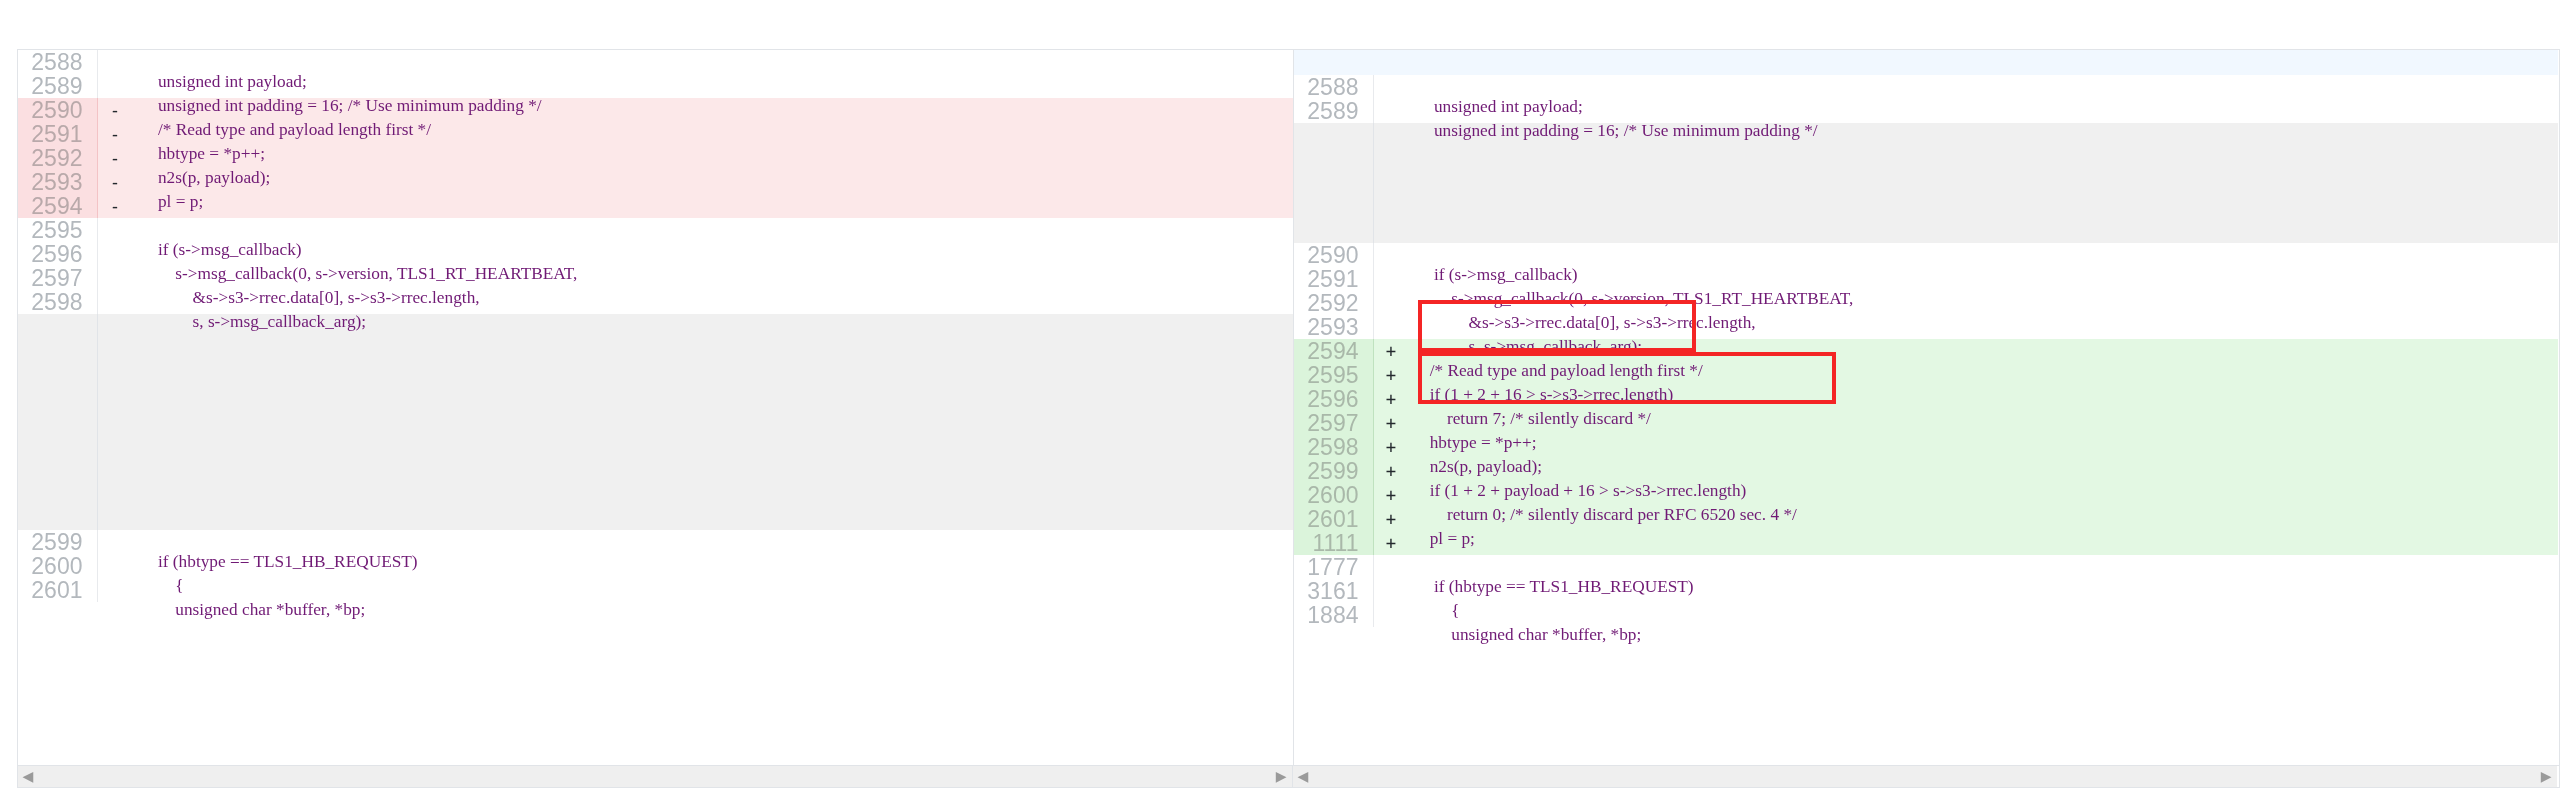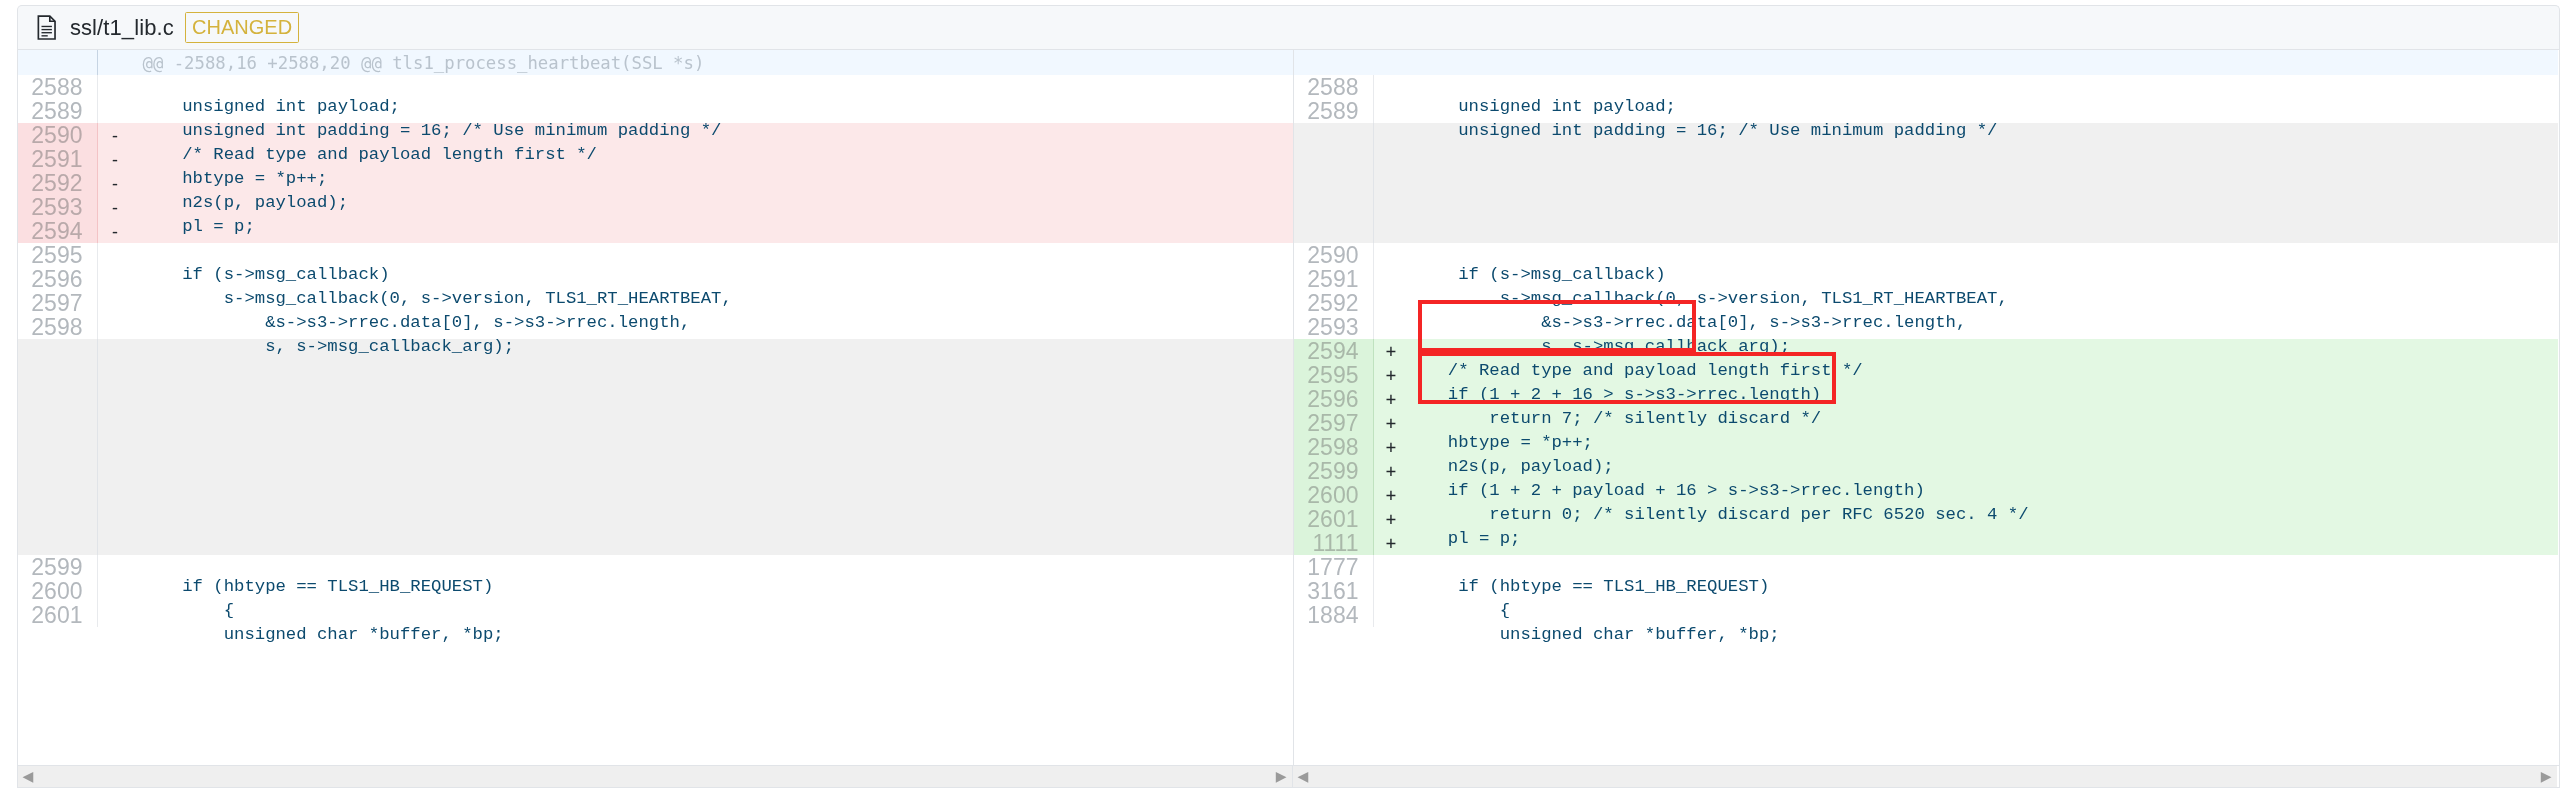--- a/index.html
+++ b/index.html
@@ -136,23 +136,23 @@
     width: 35px;
     flex: 0 0 auto;
     font-family: "DejaVu Sans Mono", monospace;
     font-size: 17.3px;
     color: #24292e;
     text-align: center;
     height: 24px;
     line-height: 24px;
   }
   .code {
-    font-family: Liberation Mono, monospace;
+    font-family: Liberation Serif, serif;
     font-size: 17.3px;
-    color: #0c4a6e;
+    color: #701a75;
     height: 24px;
     line-height: 24px;
     padding-left: 8.2px;
     white-space: pre;
     flex: 1 1 auto;
     overflow: hidden;
     margin-top: 40px;
   }
 
   .row.ctx  { background: #ffffff; }
@@ -197,43 +197,26 @@
     color: #9a9a9a;
     line-height: 1;
     user-select: none;
   }
 </style>
 </head>
 <body>
 
 <div id="page">
 
-  <div class="file-header">
-    <svg class="file-icon" viewBox="0 0 20 24">
-      <path d="M2 1 h11 l5 5 v17 h-16 z" fill="none" stroke="#24292e" stroke-width="1.6"></path>
-      <path d="M13 1 v5 h5" fill="none" stroke="#24292e" stroke-width="1.6"></path>
-      <line x1="5" y1="11" x2="15" y2="11" stroke="#24292e" stroke-width="1.3"></line>
-      <line x1="5" y1="14" x2="15" y2="14" stroke="#24292e" stroke-width="1.3"></line>
-      <line x1="5" y1="17" x2="15" y2="17" stroke="#24292e" stroke-width="1.3"></line>
-      <line x1="5" y1="20" x2="11" y2="20" stroke="#24292e" stroke-width="1.3"></line>
-    </svg>
-    <span class="file-path">ssl/t1_lib.c</span>
-    <span class="changed-badge">CHANGED</span>
-  </div>
 
   <div class="diff-wrap">
 
     <div class="panes">
 
       <div class="pane pane-left">
-        <div class="hunk-row">
-          <div class="hunk-gutter"></div>
-          <div class="hunk-sign"></div>
-          <div class="hunk-text">@@ -2588,16 +2588,20 @@ tls1_process_heartbeat(SSL *s)</div>
-        </div>
         <div id="left-rows">
             <div class="row ctx"><div class="lnum">2588</div><div class="sign"></div><div class="code">    unsigned int payload;</div></div>
             <div class="row ctx"><div class="lnum">2589</div><div class="sign"></div><div class="code">    unsigned int padding = 16; /* Use minimum padding */</div></div>
             <div class="row del"><div class="lnum">2590</div><div class="sign">-</div><div class="code">    /* Read type and payload length first */</div></div>
             <div class="row del"><div class="lnum">2591</div><div class="sign">-</div><div class="code">    hbtype = *p++;</div></div>
             <div class="row del"><div class="lnum">2592</div><div class="sign">-</div><div class="code">    n2s(p, payload);</div></div>
             <div class="row del"><div class="lnum">2593</div><div class="sign">-</div><div class="code">    pl = p;</div></div>
             <div class="row del"><div class="lnum">2594</div><div class="sign">-</div><div class="code"></div></div>
             <div class="row ctx"><div class="lnum">2595</div><div class="sign"></div><div class="code">    if (s-&gt;msg_callback)</div></div>
             <div class="row ctx"><div class="lnum">2596</div><div class="sign"></div><div class="code">        s-&gt;msg_callback(0, s-&gt;version, TLS1_RT_HEARTBEAT,</div></div>

